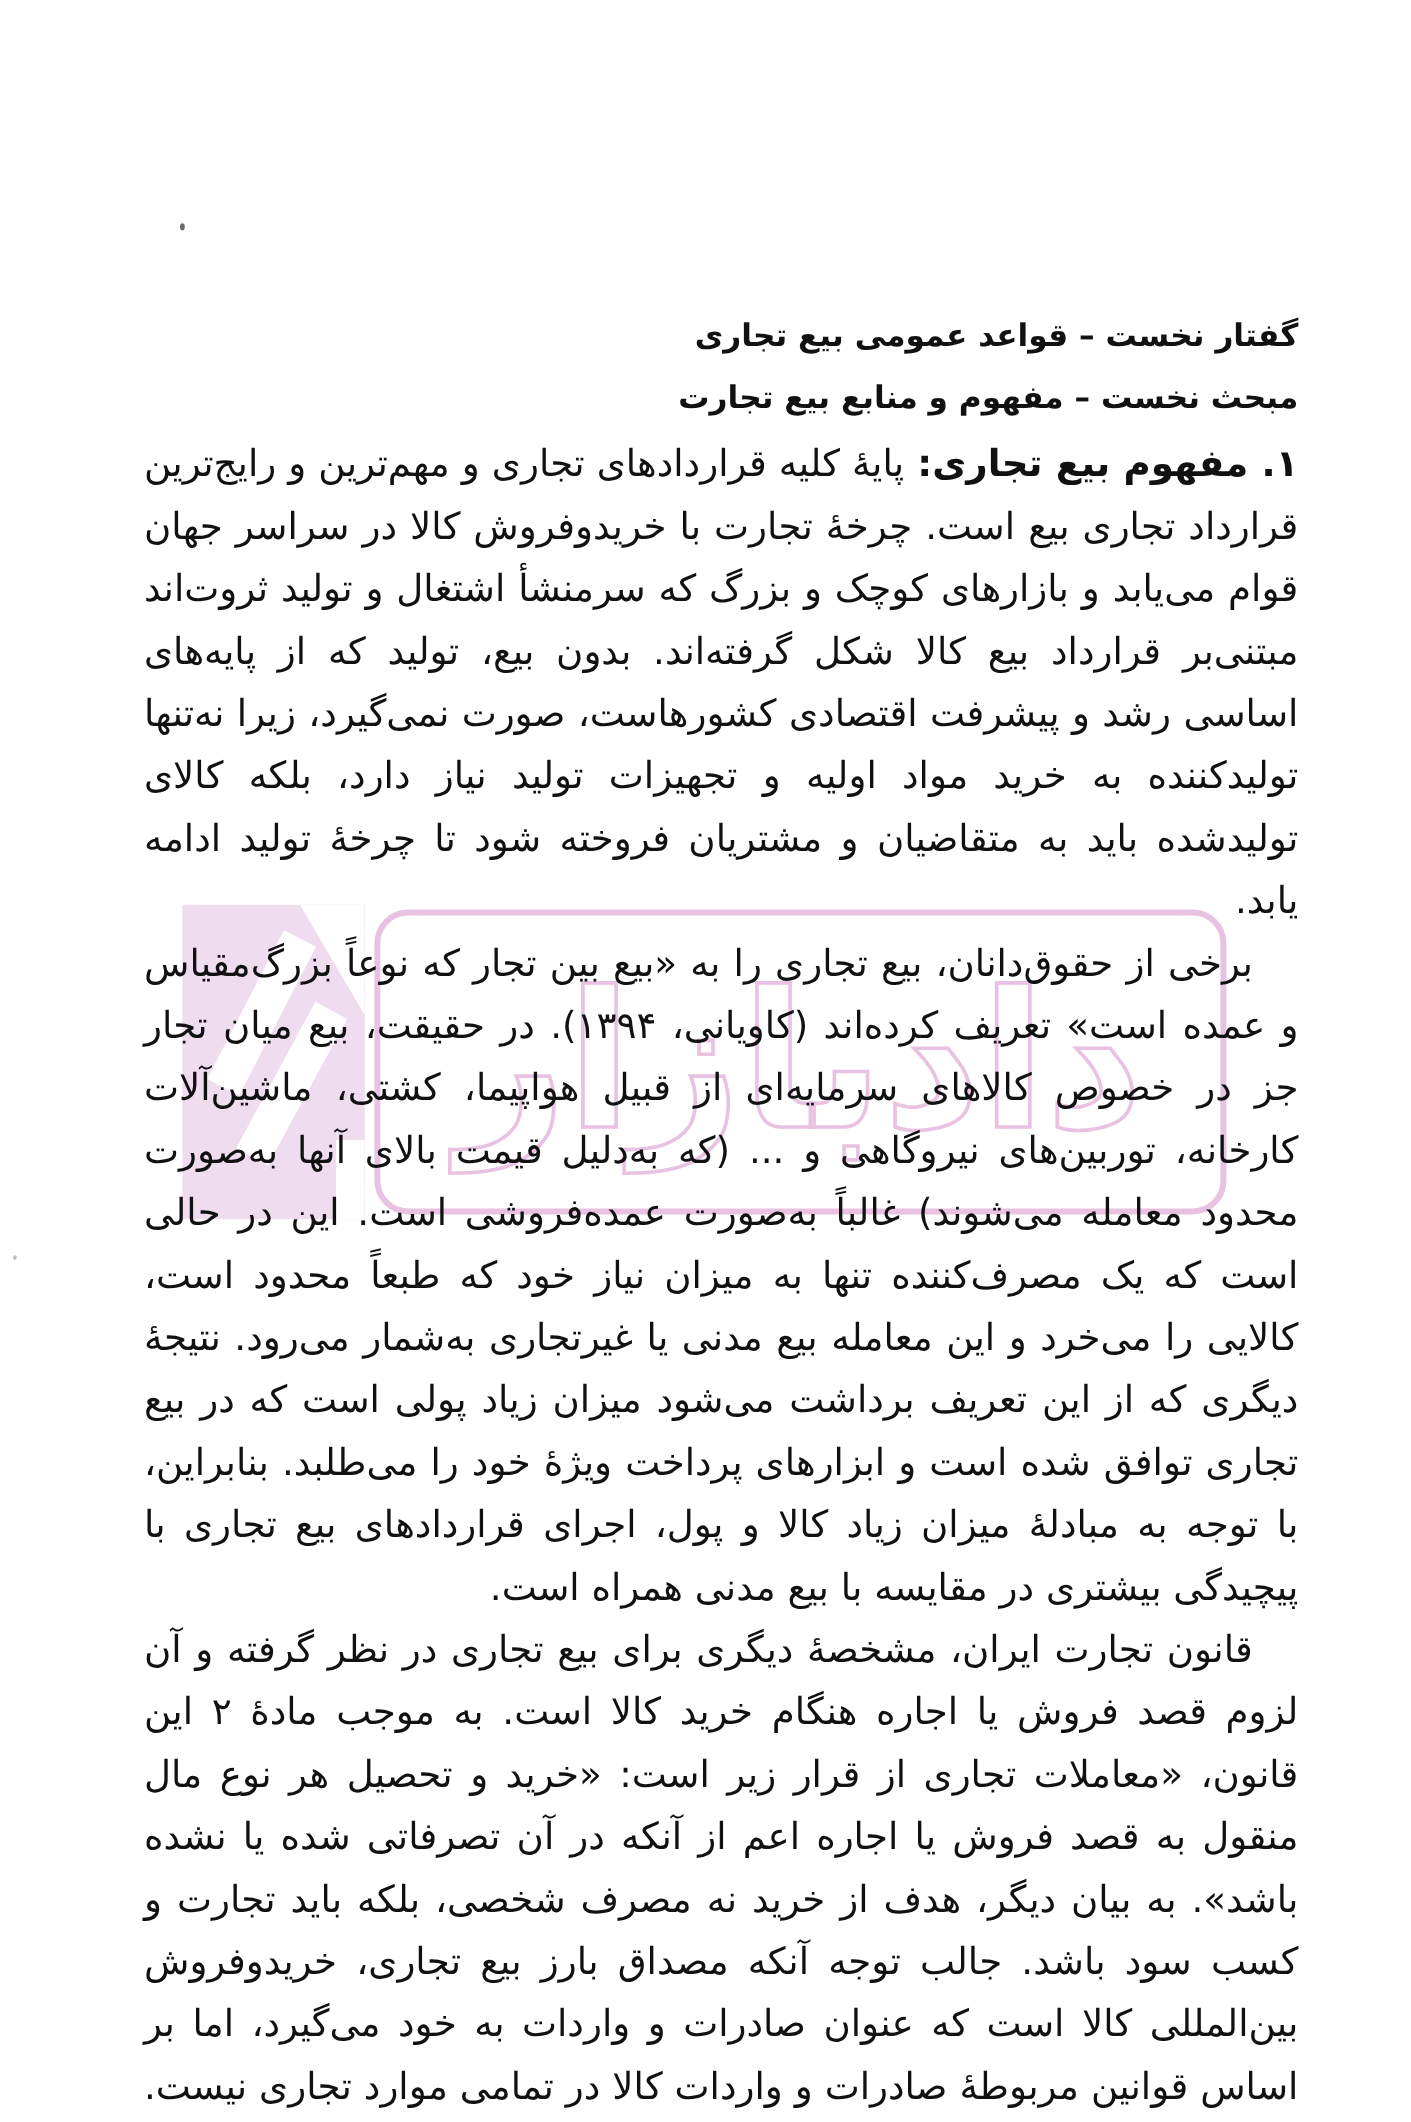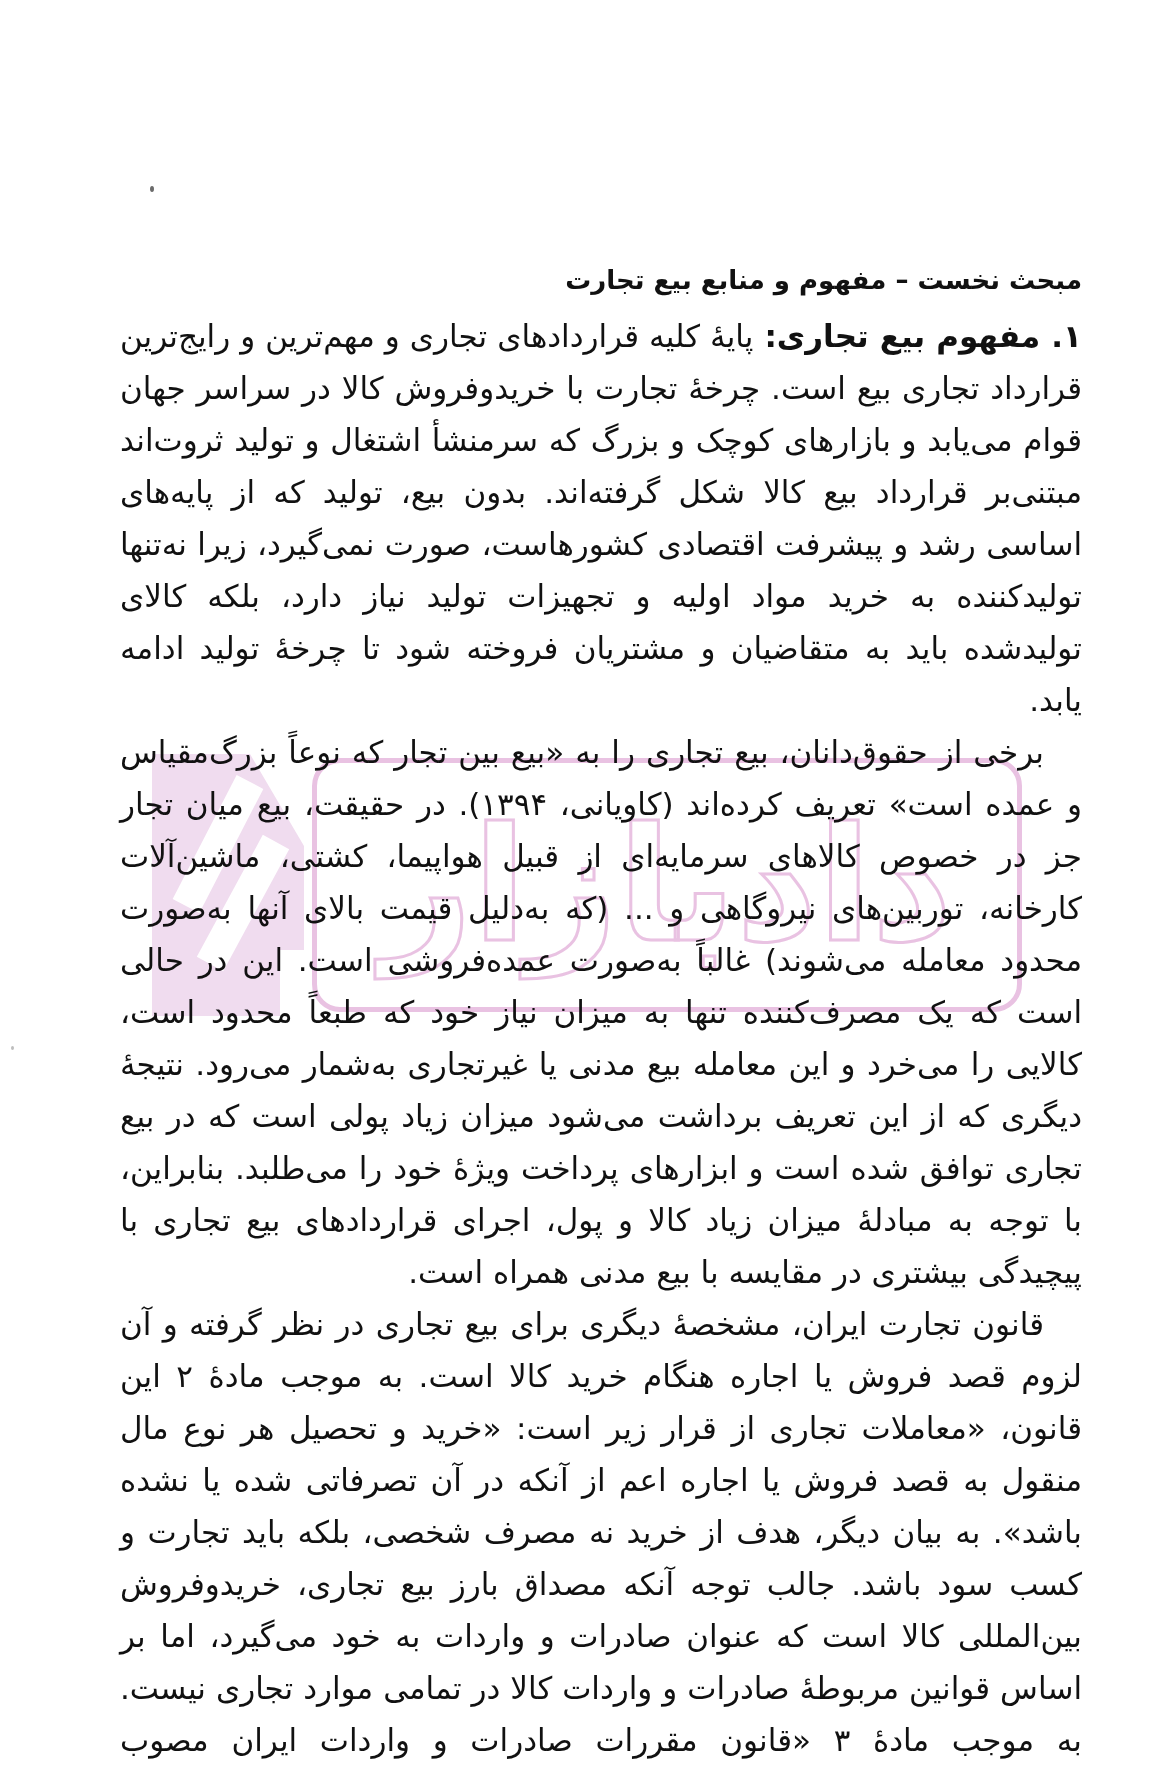--- a/index.html
+++ b/index.html
@@ -94,20 +94,21 @@
   </div>
   <div class="wm-frame">
     <div class="wm-text">دادبازار</div>
   </div>
 </div>
 
 <div class="speck speck-1"></div>
 <div class="speck speck-2"></div>
 
 <div class="page">
+  <h3 class="h-section">گفتار نخست – قواعد عمومی بیع تجاری</h3>
   <h3 class="h-subsection">مبحث نخست – مفهوم و منابع بیع تجارت</h3>
 
   <p class="para"><span class="lead">۱. مفهوم بیع تجاری: </span><span>پایۀ کلیه قراردادهای تجاری و مهم‌ترین و رایج‌ترین قرارداد تجاری بیع است. چرخۀ تجارت با خریدوفروش کالا در سراسر جهان قوام می‌یابد و بازارهای کوچک و بزرگ که سرمنشأ اشتغال و تولید ثروت‌اند مبتنی‌بر قرارداد بیع کالا شکل گرفته‌اند. بدون بیع، تولید که از پایه‌های اساسی رشد و پیشرفت اقتصادی کشورهاست، صورت نمی‌گیرد، زیرا نه‌تنها تولیدکننده به خرید مواد اولیه و تجهیزات تولید نیاز دارد، بلکه کالای تولیدشده باید به متقاضیان و مشتریان فروخته شود تا چرخۀ تولید ادامه یابد.</span></p>
 
   <p class="para indent"><span class="lead"></span><span>برخی از حقوق‌دانان، بیع تجاری را به «بیع بین تجار که نوعاً بزرگ‌مقیاس و عمده است» تعریف کرده‌اند (کاویانی، ۱۳۹۴). در حقیقت، بیع میان تجار جز در خصوص کالاهای سرمایه‌ای از قبیل هواپیما، کشتی، ماشین‌آلات کارخانه، توربین‌های نیروگاهی و ... (که به‌دلیل قیمت بالای آنها به‌صورت محدود معامله می‌شوند) غالباً به‌صورت عمده‌فروشی است. این در حالی است که یک مصرف‌کننده تنها به میزان نیاز خود که طبعاً محدود است، کالایی را می‌خرد و این معامله بیع مدنی یا غیرتجاری به‌شمار می‌رود. نتیجۀ دیگری که از این تعریف برداشت می‌شود میزان زیاد پولی است که در بیع تجاری توافق شده است و ابزارهای پرداخت ویژۀ خود را می‌طلبد. بنابراین، با توجه به مبادلۀ میزان زیاد کالا و پول، اجرای قراردادهای بیع تجاری با پیچیدگی بیشتری در مقایسه با بیع مدنی همراه است.</span></p>
 
   <p class="para indent"><span class="lead"></span><span>قانون تجارت ایران، مشخصۀ دیگری برای بیع تجاری در نظر گرفته و آن لزوم قصد فروش یا اجاره هنگام خرید کالا است. به موجب مادۀ ۲ این قانون، «معاملات تجاری از قرار زیر است: «خرید و تحصیل هر نوع مال منقول به قصد فروش یا اجاره اعم از آنکه در آن تصرفاتی شده یا نشده باشد». به بیان دیگر، هدف از خرید نه مصرف شخصی، بلکه باید تجارت و کسب سود باشد. جالب توجه آنکه مصداق بارز بیع تجاری، خریدوفروش بین‌المللی کالا است که عنوان صادرات و واردات به خود می‌گیرد، اما بر اساس قوانین مربوطۀ صادرات و واردات کالا در تمامی موارد تجاری نیست. به موجب مادۀ ۳ «قانون مقررات صادرات و واردات ایران مصوب ۱۳۷۲/۷/۴ مجلس شورای اسلامی»، «مبادرت به امر صادرات و واردات کالا به‌صورت تجاری مستلزم داشتن کارت بازرگانی است که توسط اتاق بازرگانی و صنایع و معادن ایران صادر می‌شود و به تأیید وزارت بازرگانی می‌رسد». حال باید دید صادرات و واردات</span></p>
 </div>
 
 </body></html>

